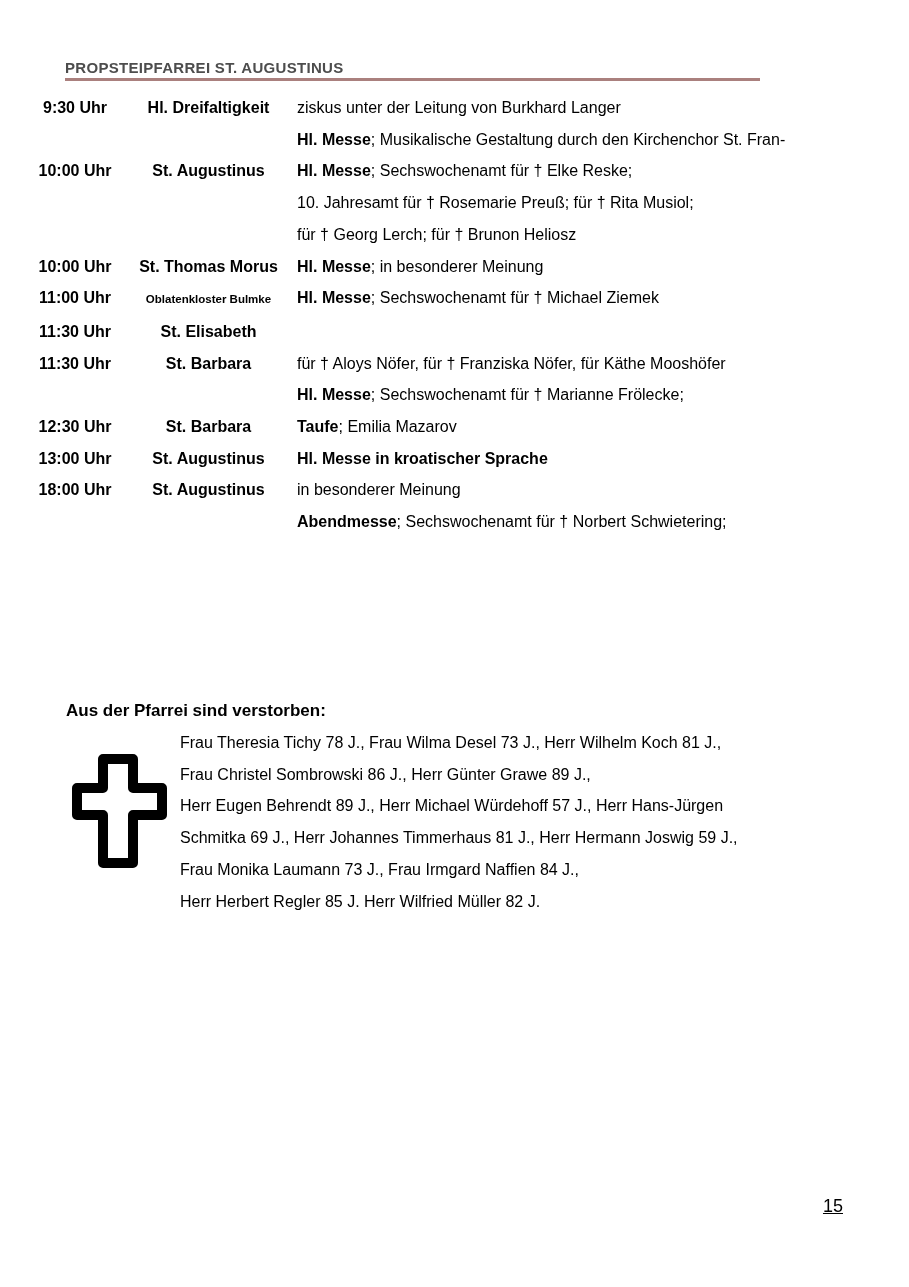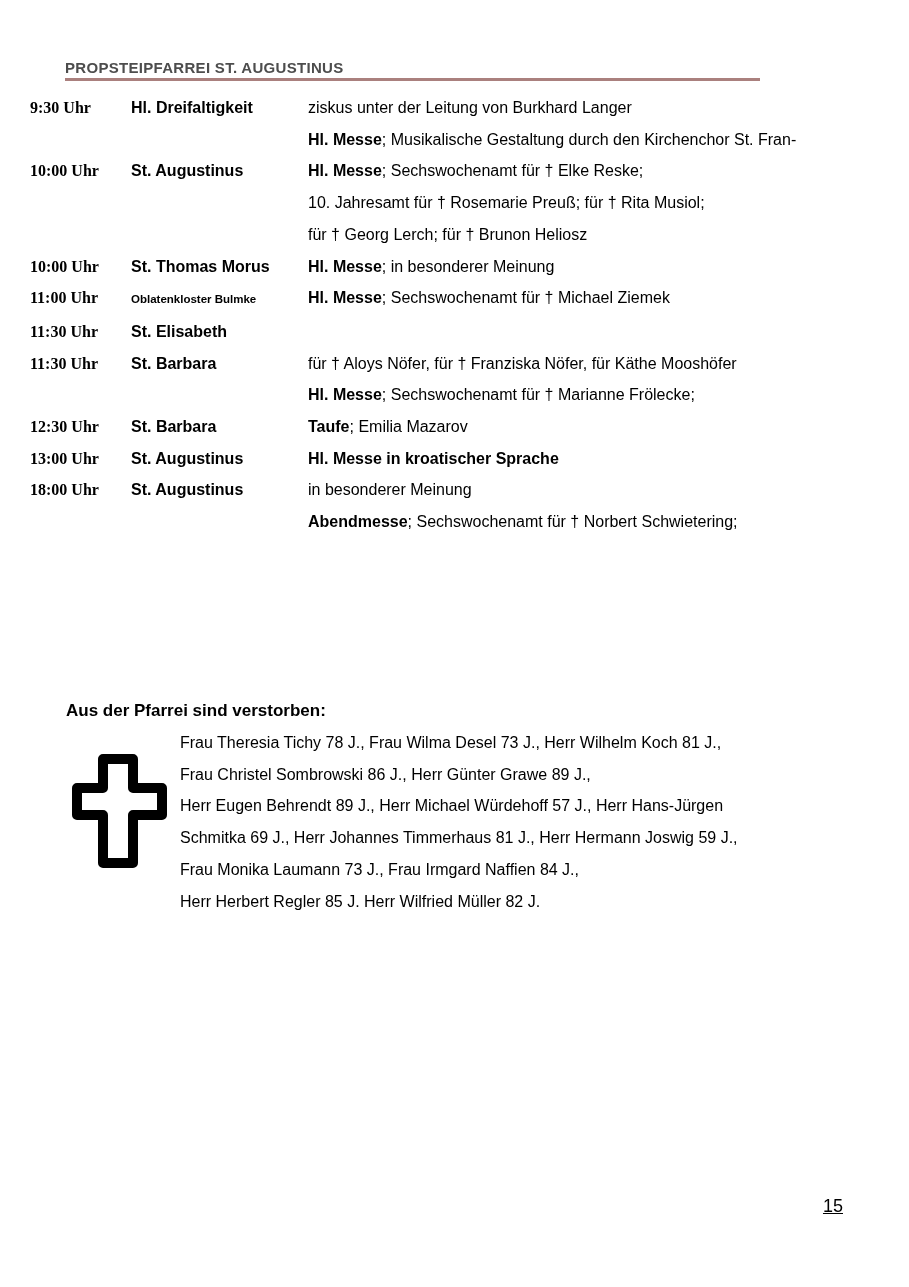--- a/index.html
+++ b/index.html
@@ -37,31 +37,30 @@
     left: 30px;
     top: 92px;
     width: 852px;
     font-size: 16px;
     line-height: 31.7px;
   }
   .schedule-row { display: flex; align-items: baseline; }
   .cell-time {
     width: 90px;
     flex: 0 0 90px;
-    text-align: left;
+    text-align: center;
     font-weight: bold;
     white-space: nowrap;
-    font-family: Liberation Serif, serif;
   }
   .cell-place {
     width: 177px;
     flex: 0 0 177px;
-    margin-left: 11px;
     font-weight: bold;
     white-space: nowrap;
+    text-align: center;
   }
   .cell-place.small { font-size: 11.5px; }
   .cell-desc { flex: 1 1 auto; min-width: 0; }
   .desc-line { white-space: nowrap; }
   .bold { font-weight: bold; }
   
   .deceased-heading {
     position: absolute;
     left: 66px;
     top: 701px;

